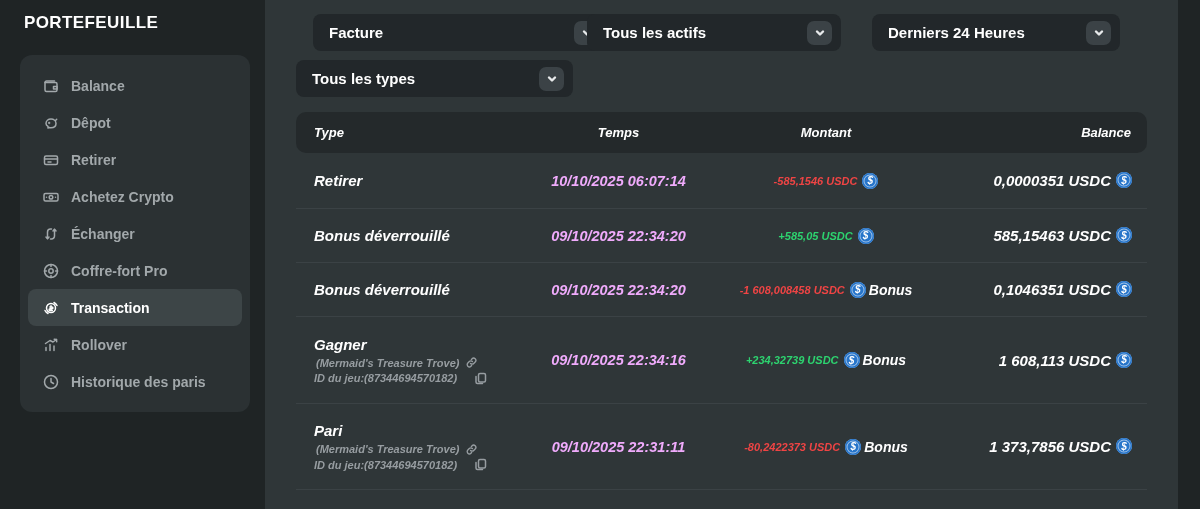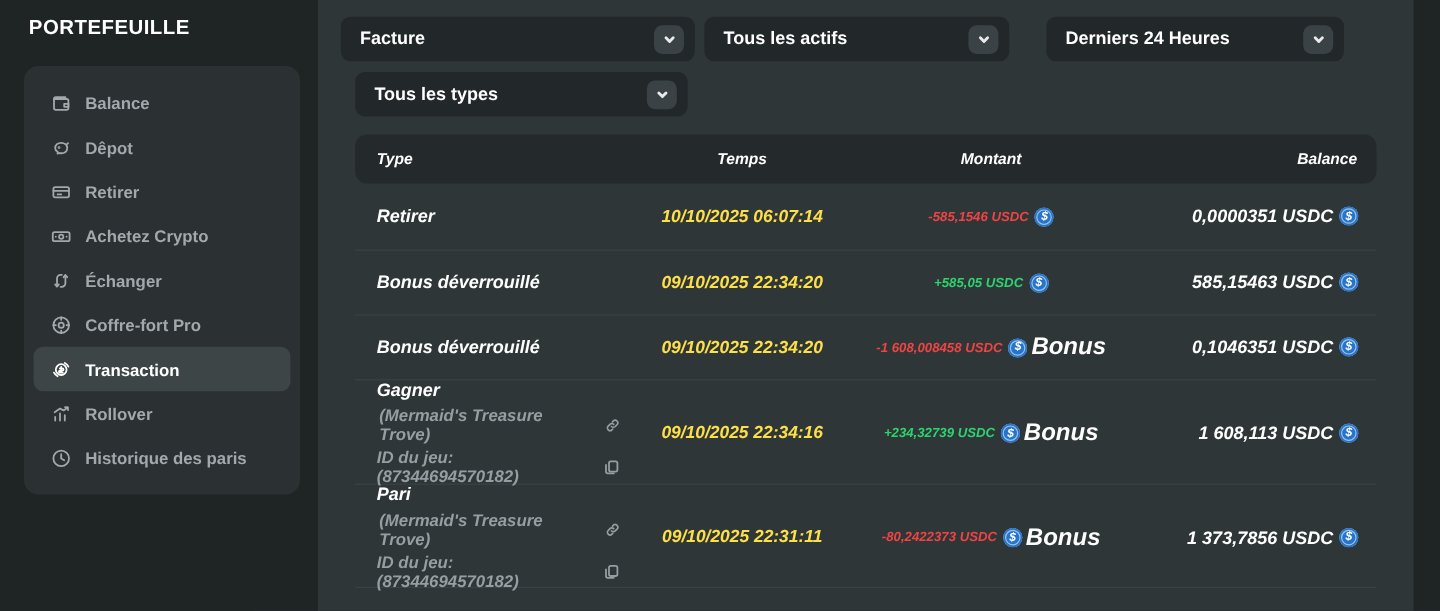--- a/index.html
+++ b/index.html
@@ -43,21 +43,21 @@
     position:absolute; height:37px; background:#22272a; border-radius:8px;
     display:flex; align-items:center; justify-content:space-between;
     padding:0 9px 0 16px; cursor:pointer;
   }
   .dd-label { font-size:15px; font-weight:bold; color:#fff; }
   .dd-btn {
     width:25px; height:24px; border-radius:7px; background:#3b4246;
     display:flex; align-items:center; justify-content:center; cursor:pointer;
   }
   .dd-btn svg { width:10px; height:10px; stroke:#e8eaeb; fill:none; stroke-width:2.4; stroke-linecap:round; stroke-linejoin:round; }
-  #dd-0 { left:19px;  top:14px; width:295px; }
+  #dd-0 { left:48px;  top:14px; width:295px; }
   #dd-1 { left:322px; top:14px; width:254px; }
   #dd-2 { left:607px; top:14px; width:248px; }
   #dd-3 { left:31px;  top:60px; width:277px; }
 
   
   .table { position:absolute; left:31px; top:112px; width:851px; }
   .grid-cols { display:grid; grid-template-columns:220px 205px 210px 1fr; align-items:center;font-style:italic; }
   .thead {
     height:41px; background:#24292b; border-radius:10px;
     font-size:13px; font-weight:bold; color:#fff;
@@ -70,33 +70,33 @@
   .trow { border-bottom:1px solid #3b4245; }
   .trow.h1 { height:56px; }
   .trow.h2 { height:54px; }
   .trow.h3 { height:87px; }
   .trow.h4 { height:86px; }
 
   .cell-type { padding-left:18px; }
   .type-main { font-size:15px; font-weight:bold; color:#fff; }
   .sub-line {
     display:flex; align-items:center; gap:7px;
-    font-size:14px; font-weight:bold; color:#979da1; margin-top:3px;
+    font-size:11px; font-weight:bold; color:#979da1; margin-top:3px;
   }
   .sub-line .padL { padding-left:2px; }
   .mini-icon svg { display:block; stroke:#979da1; fill:none; stroke-width:1.5; stroke-linecap:round; stroke-linejoin:round; }
   .copy-gap { margin-left:10px; cursor:pointer; }
 
-  .cell-time { text-align:center; font-size:14.5px; font-weight:bold; color:#fde047; white-space:nowrap; }
+  .cell-time { text-align:center; font-size:14.5px; font-weight:bold; color:#f0abfc; white-space:nowrap; }
 
   .cell-amount { display:flex; align-items:center; justify-content:center; gap:5px; white-space:nowrap; }
   .amount { font-size:11px; font-weight:bold;text-align:right; }
   .amount[data-dir="negative"] { color:#ef4444; }
   .amount[data-dir="positive"] { color:#2dd36f; }
-  .bonus-label { font-size:20px; font-weight:bold; color:#fff; margin-left:-2px; }
+  .bonus-label { font-size:14px; font-weight:bold; color:#fff; margin-left:-2px; }
 
   .cell-balance { display:flex; justify-content:flex-end; gap:5px; padding-right:15px; font-size:15px; font-weight:bold; color:#fff; white-space:nowrap; }
 
   .coin {
     width:16px; height:16px; border-radius:50%;
     background:#2775ca; color:#fff;
     display:inline-flex; align-items:center; justify-content:center;
     font-size:10px; font-weight:bold; flex:0 0 16px;
     box-shadow:inset 0 0 0 1.5px #2775ca, inset 0 0 0 2.5px rgba(255,255,255,.55);
   }

